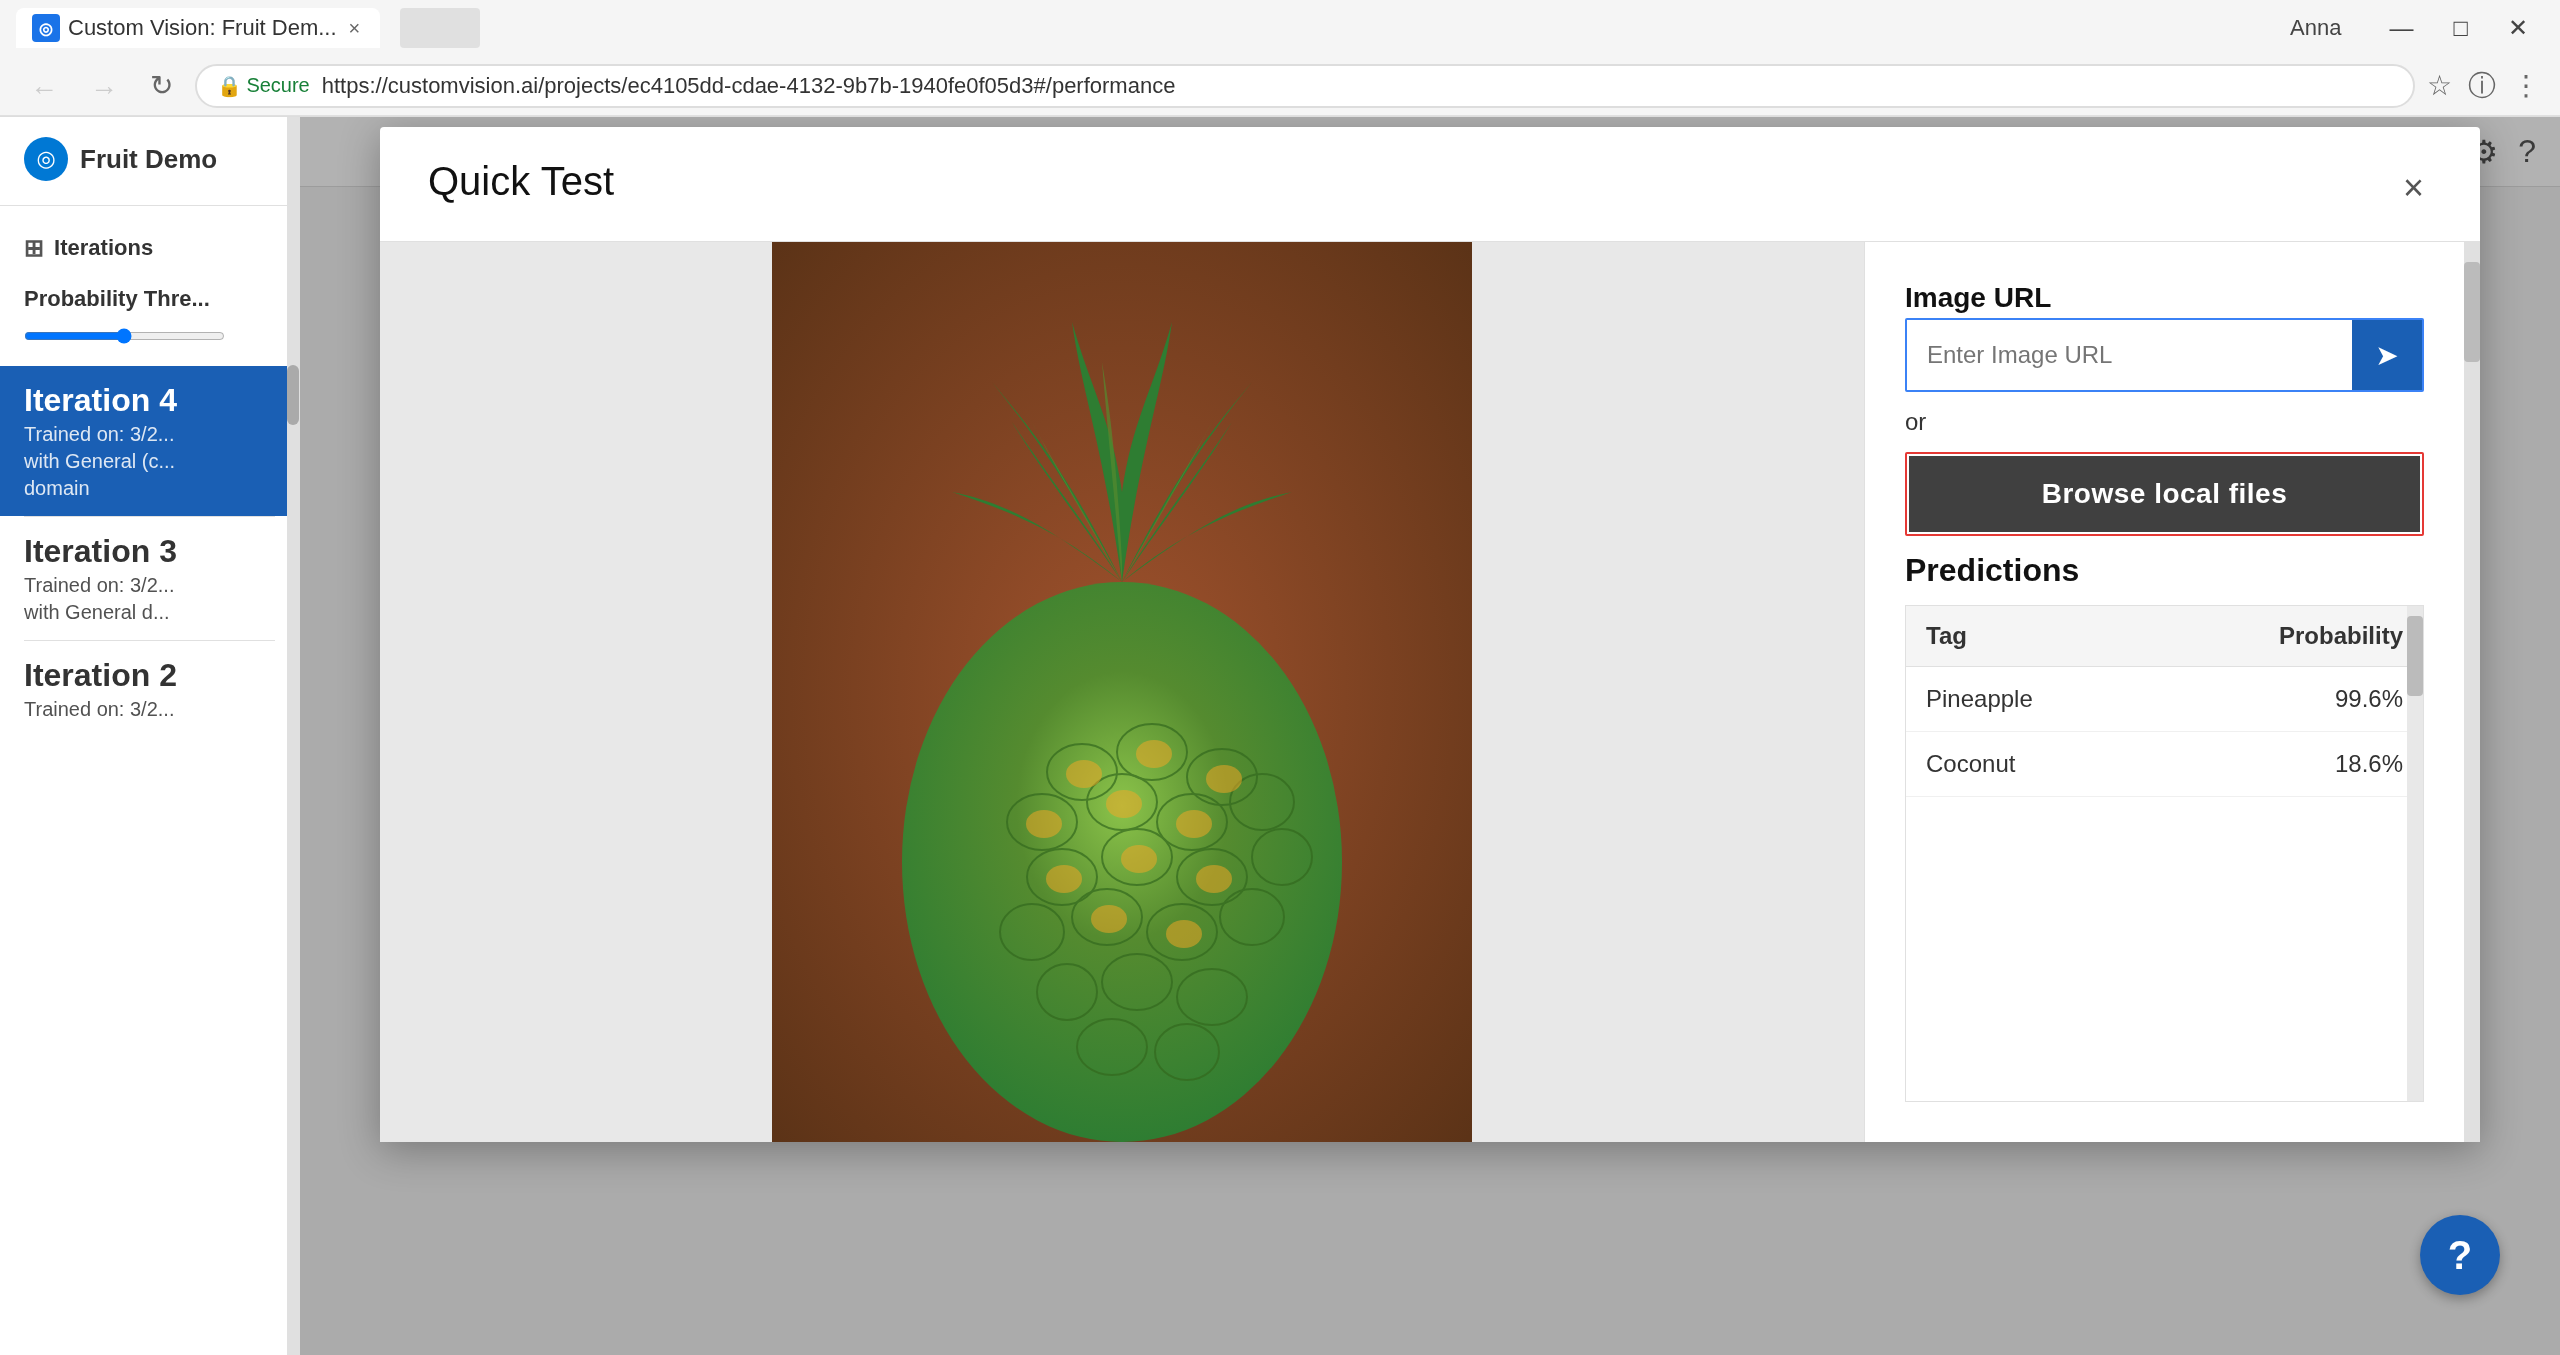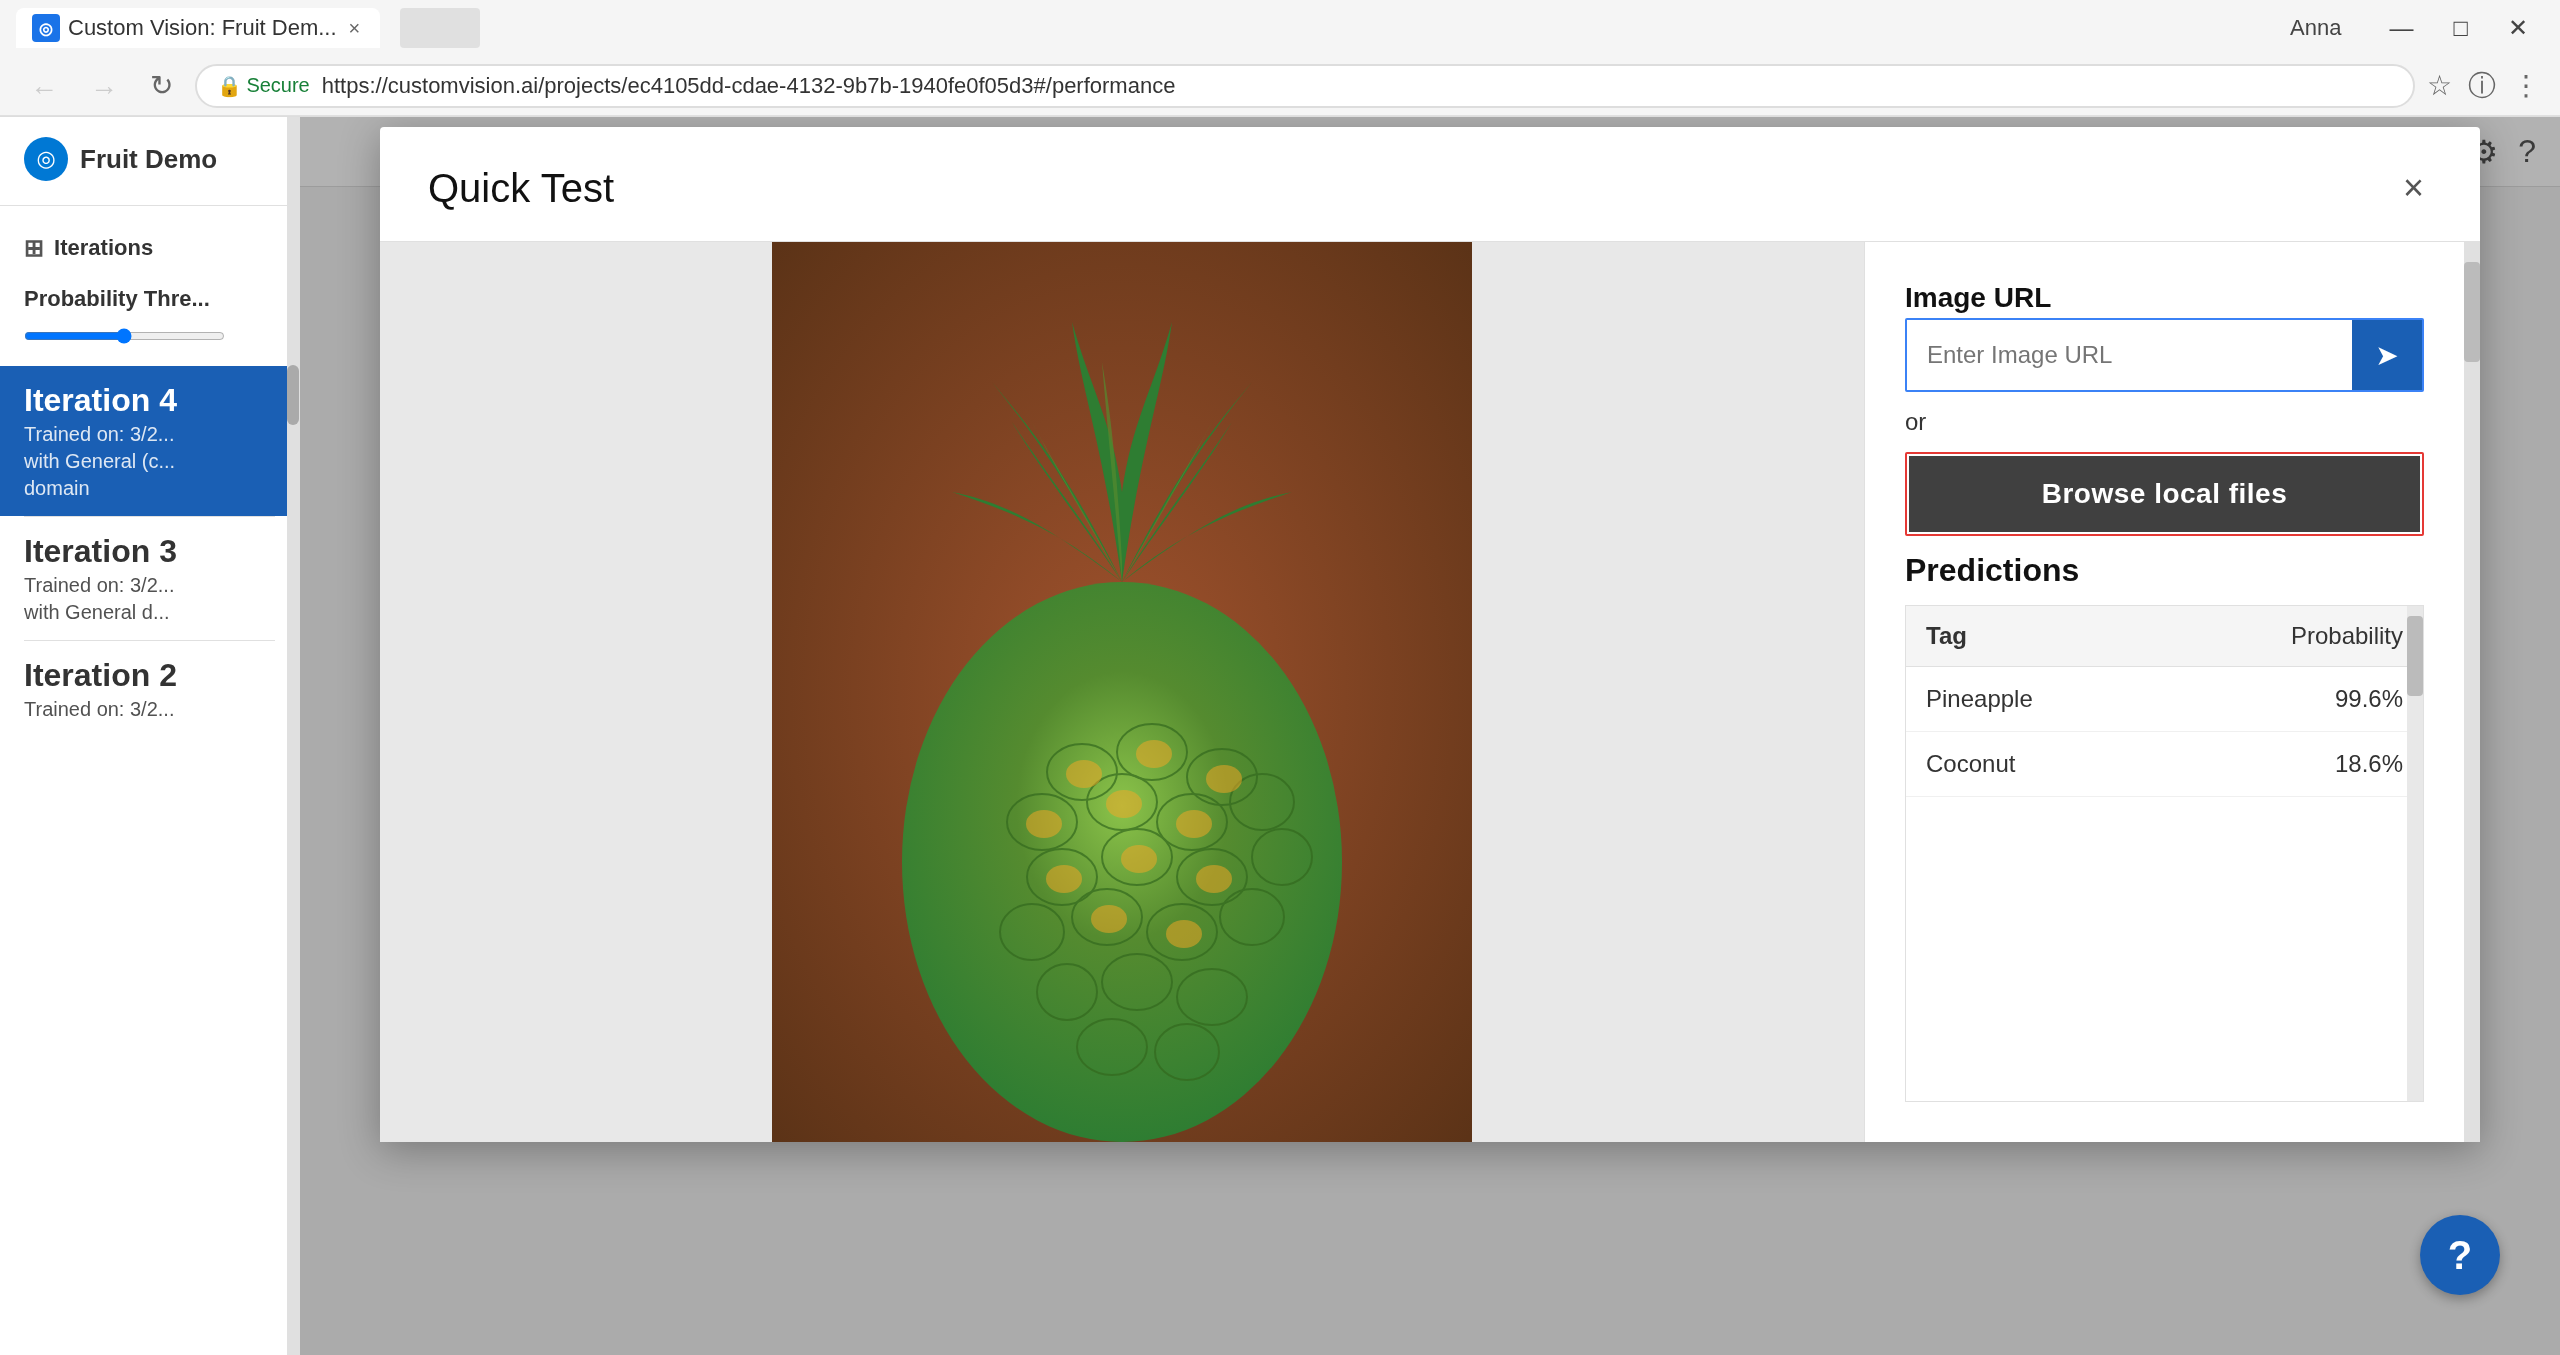--- a/index.html
+++ b/index.html
@@ -219,21 +219,20 @@
       width: 2100px;
       max-height: 95vh;
       border-radius: 4px;
       box-shadow: 0 8px 40px rgba(0,0,0,0.3);
       display: flex;
       flex-direction: column;
       margin-top: 10px;
     }
     .modal-header {
       display: flex;
-      align-items: center;
       justify-content: space-between;
       padding: 32px 48px 24px;
       border-bottom: 1px solid #e0e0e0;
     }
     .modal-title {
       font-size: 40px;
       font-weight: 400;
       color: #111;
     }
     .modal-close {
@@ -358,21 +357,21 @@
     }
     .pred-col-tag {
       flex: 1;
       font-size: 24px;
       font-weight: 600;
       color: #333;
     }
     .pred-col-prob {
       width: 160px;
       font-size: 24px;
-      font-weight: 400;
+      font-weight: 700;
       color: #333;
       text-align: right;
     }
     .pred-row {
       display: flex;
       padding: 18px 20px;
       border-bottom: 1px solid #f0f0f0;
       align-items: center;
     }
     .pred-tag {

